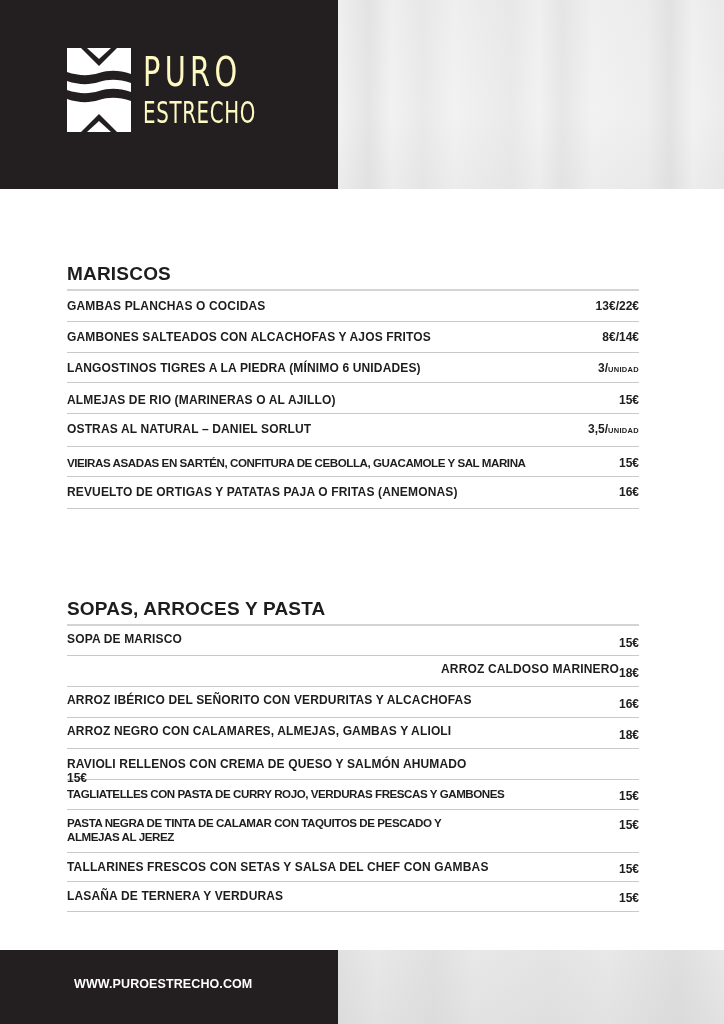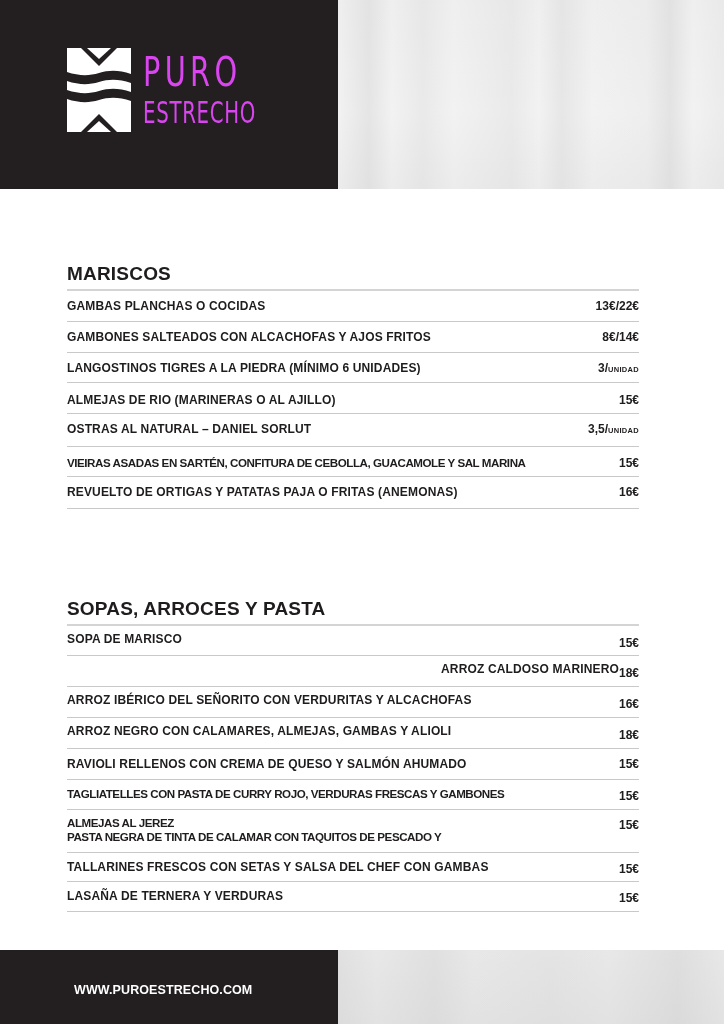--- a/index.html
+++ b/index.html
@@ -8,36 +8,36 @@
 
   .header { position: absolute; left: 0; top: 0; width: 724px; height: 189px; display: flex; }
   .brand-block { width: 338px; height: 189px; background: #231f20; position: relative; }
   .marble { flex: 1; height: 189px; position: relative; overflow: hidden;
     background:
       linear-gradient(90deg, rgba(200,200,200,0.0) 0%, rgba(190,190,190,0.25) 8%, rgba(230,230,230,0.0) 14%, rgba(200,200,200,0.2) 22%, rgba(240,240,240,0) 30%, rgba(210,210,210,0.25) 45%, rgba(240,240,240,0) 52%, rgba(205,205,205,0.3) 58%, rgba(245,245,245,0) 66%, rgba(215,215,215,0.15) 80%, rgba(200,200,200,0.35) 86%, rgba(240,240,240,0) 92%, rgba(210,210,210,0.2) 100%),
       linear-gradient(180deg, #efefef 0%, #f2f2f2 60%, #ececec 100%);
   }
   .logo { position: absolute; left: 67px; top: 48px; display: flex; align-items: center; }
   .logo-mark { width: 64px; height: 84px; }
-  .logo-text { margin-left: 12px; color: #d946ef; font-family: "DejaVu Sans", sans-serif; font-weight: normal; line-height: 1; }
+  .logo-text { margin-left: 12px; color: #fef9c3; font-family: "DejaVu Sans", sans-serif; font-weight: normal; line-height: 1; }
   .logo-text .l1 { font-size: 40px; letter-spacing: 6px; transform: scaleX(0.72); transform-origin: left; display: block; height: 42px; }
   .logo-text .l2 { font-size: 30px; letter-spacing: 1px; transform: scaleX(0.66); transform-origin: left; display: block; margin-top: 4px; }
 
   .section { position: absolute; left: 67px; width: 572px; }
   .section-title { font-size: 19px; font-weight: bold; letter-spacing: 0.2px; color: #1e1c1d; height: 26px; line-height: 26px; }
   .title-rule { height: 2px; background: #d4d4d4; margin-top: 2px; }
   .row { display: flex; justify-content: space-between; align-items: flex-start; border-bottom: 1px solid #c9c9c9; padding: 0; }
   .row .name { font-size: 12px; font-weight: bold; letter-spacing: 0.15px; color: #1e1c1d; line-height: 14px; }
   .row .name.condensed { letter-spacing: -0.45px; font-size: 11.6px; }
   .row .price { font-size: 12px; font-weight: bold; color: #1e1c1d; line-height: 14px; white-space: nowrap; text-align: right; }
   .row .price .unit { font-size: 7.5px; letter-spacing: 0.3px; }
 
   .footer { position: absolute; left: 0; top: 950px; width: 724px; height: 74px; display: flex; }
   .footer-block { width: 338px; height: 74px; background: #231f20; position: relative; }
-  .footer-url { position: absolute; left: 74px; top: 33px; color: #ffffff; font-size: 12.5px; font-weight: bold; letter-spacing: 0.1px; }
+  .footer-url { position: absolute; left: 74px; top: 27px; color: #ffffff; font-size: 12.5px; font-weight: bold; letter-spacing: 0.1px; }
   .footer-marble { flex: 1; height: 74px;
     background:
       linear-gradient(90deg, rgba(200,200,200,0.25) 0%, rgba(235,235,235,0) 10%, rgba(205,205,205,0.3) 25%, rgba(235,235,235,0) 35%, rgba(210,210,210,0.2) 55%, rgba(238,238,238,0) 70%, rgba(200,200,200,0.3) 88%, rgba(230,230,230,0) 100%),
       linear-gradient(180deg, #e8e8e8, #e2e2e2);
   }
 </style>
 </head>
 <body>
 
 <div class="header">
@@ -109,32 +109,32 @@
     <span class="price" style="margin-top:4px;">18€</span>
   </div>
   <div class="row" style="height:31px;padding-top:6px;">
     <span class="name">ARROZ IBÉRICO DEL SEÑORITO CON VERDURITAS Y ALCACHOFAS</span>
     <span class="price" style="margin-top:4px;">16€</span>
   </div>
   <div class="row" style="height:31px;padding-top:6px;">
     <span class="name">ARROZ NEGRO CON CALAMARES, ALMEJAS, GAMBAS Y ALIOLI</span>
     <span class="price" style="margin-top:4px;">18€</span>
   </div>
-  <div class="row" style="height:31px;padding-top:8px;">
+  <div class="row" style="height:31px;padding-top:8px;flex-direction:column;">
     <span class="name">RAVIOLI RELLENOS CON CREMA DE QUESO Y SALMÓN AHUMADO</span>
     <span class="price">15€</span>
   </div>
   <div class="row" style="height:30px;padding-top:7px;">
     <span class="name condensed">TAGLIATELLES CON PASTA DE CURRY ROJO, VERDURAS FRESCAS Y GAMBONES</span>
     <span class="price" style="margin-top:2px;">15€</span>
   </div>
   <div class="row" style="height:43px;padding-top:6px;">
     <span class="name condensed">
+      <span style="display:block;">PASTA NEGRA DE TINTA DE CALAMAR CON TAQUITOS DE PESCADO Y</span>
       <span style="display:block;">ALMEJAS AL JEREZ</span>
-      <span style="display:block;">PASTA NEGRA DE TINTA DE CALAMAR CON TAQUITOS DE PESCADO Y</span>
     </span>
     <span class="price" style="margin-top:2px;">15€</span>
   </div>
   <div class="row" style="height:29px;padding-top:7px;">
     <span class="name">TALLARINES FRESCOS CON SETAS Y SALSA DEL CHEF CON GAMBAS</span>
     <span class="price" style="margin-top:2px;">15€</span>
   </div>
   <div class="row" style="height:30px;padding-top:7px;">
     <span class="name">LASAÑA DE TERNERA Y VERDURAS</span>
     <span class="price" style="margin-top:2px;">15€</span>

